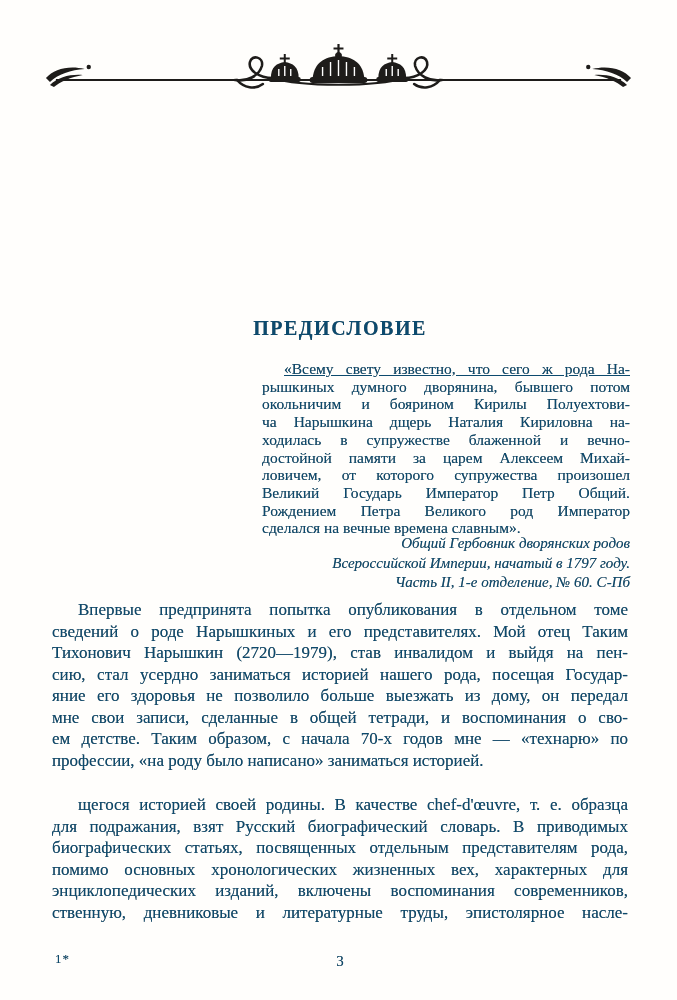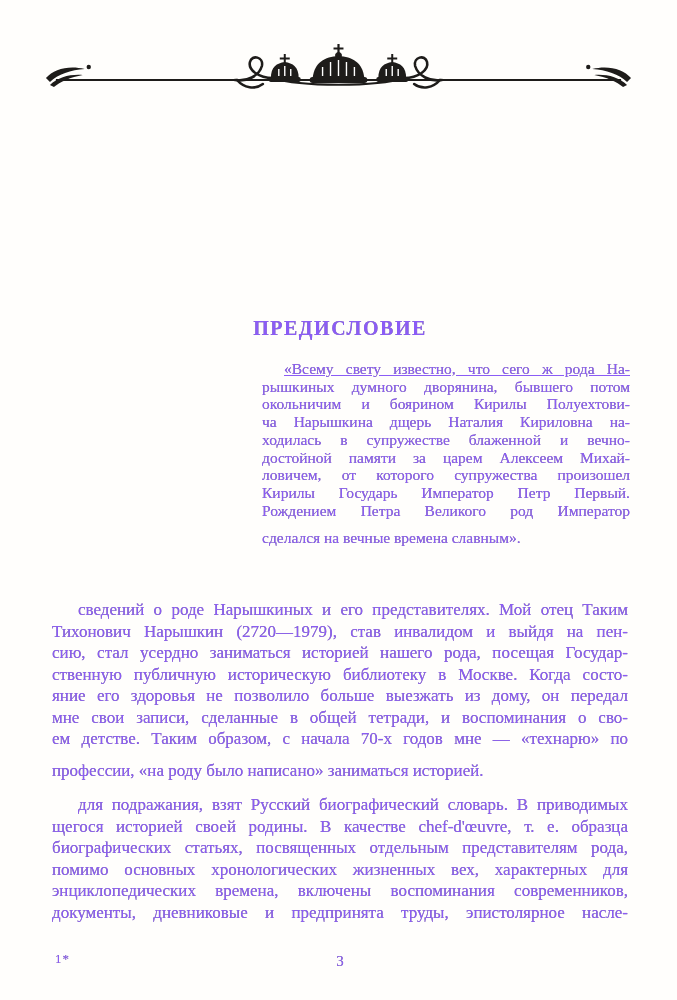--- a/index.html
+++ b/index.html
@@ -2,21 +2,21 @@
 <html lang="ru"><head>
 <meta charset="utf-8">
 <style>
   html, body { margin: 0; padding: 0; background: #ffffff; }
   .page {
     position: relative;
     width: 677px;
     height: 1000px;
     margin: 0 auto;
     background: #fffefc;
-    color: #8b5cf6;
+    color: #0c4a6e;
     font-family: "Liberation Serif", "DejaVu Serif", serif;
     overflow: hidden;
     text-shadow: 0 0 0.4px rgba(30,28,26,0.55);
   }
 
   
   .ornament {
     position: absolute;
     left: 40px;
     top: 42px;
@@ -37,21 +37,21 @@
     font-weight: bold;
     letter-spacing: 1.5px;
   }
 
   
   .tline {
     text-align: justify;
     text-align-last: justify;
     white-space: nowrap;
   }
-  .end-left .tline:last-child { text-align-last: left; margin-top: 10px; }
+  .end-left .tline:last-child { text-align-last: left; }
   .indent .tline:first-child { text-indent: 22px; text-decoration: underline; }
 
   .epigraph {
     position: absolute;
     left: 262px;
     top: 360px;
     width: 368px;
     font-size: 15.5px;
     line-height: 17.7px;
   }
@@ -157,43 +157,48 @@
   <h1 class="heading">ПРЕДИСЛОВИЕ</h1>
 
   <div class="epigraph end-left indent">
       <div class="tline">«Всему свету известно, что сего ж рода На-</div>
       <div class="tline">рышкиных думного дворянина, бывшего потом</div>
       <div class="tline">окольничим и боярином Кирилы Полуехтови-</div>
       <div class="tline">ча Нарышкина дщерь Наталия Кириловна на-</div>
       <div class="tline">ходилась в супружестве блаженной и вечно-</div>
       <div class="tline">достойной памяти за царем Алексеем Михай-</div>
       <div class="tline">ловичем, от которого супружества произошел</div>
-      <div class="tline">Кирилы Государь Император Петр Первый.</div>
+      <div class="tline">Великий Государь Император Петр Общий.</div>
       <div class="tline">Рождением Петра Великого род Император</div>
       <div class="tline">сделался на вечные времена славным».</div>
     </div>
 
+  <div class="attribution">
+      <div class="tline">Общий Гербовник дворянских родов</div>
+      <div class="tline">Всероссийской Империи, начатый в 1797 году.</div>
+      <div class="tline">Часть II, 1-е отделение, № 60. С-Пб</div>
+    </div>
 
   <div class="bodyp p1 end-left">
+      <div class="tline">Впервые предпринята попытка опубликования в отдельном томе</div>
       <div class="tline">сведений о роде Нарышкиных и его представителях. Мой отец Таким</div>
       <div class="tline">Тихонович Нарышкин (2720—1979), став инвалидом и выйдя на пен-</div>
       <div class="tline">сию, стал усердно заниматься историей нашего рода, посещая Государ-</div>
-      <div class="tline">ственную публичную историческую библиотеку в Москве. Когда состо-</div>
       <div class="tline">яние его здоровья не позволило больше выезжать из дому, он передал</div>
       <div class="tline">мне свои записи, сделанные в общей тетради, и воспоминания о сво-</div>
       <div class="tline">ем детстве. Таким образом, с начала 70-х годов мне — «технарю» по</div>
       <div class="tline">профессии, «на роду было написано» заниматься историей.</div>
     </div>
 
   <div class="bodyp p2">
+      <div class="tline">щегося историей своей родины. В качестве chef-d'œuvre, т. е. образца</div>
       <div class="tline">для подражания, взят Русский биографический словарь. В приводимых</div>
-      <div class="tline">щегося историей своей родины. В качестве chef-d'œuvre, т. е. образца</div>
       <div class="tline">биографических статьях, посвященных отдельным представителям рода,</div>
       <div class="tline">помимо основных хронологических жизненных вех, характерных для</div>
-      <div class="tline">энциклопедических времена, включены воспоминания современников,</div>
-      <div class="tline">документы, дневниковые и предпринята труды, эпистолярное насле-</div>
+      <div class="tline">энциклопедических изданий, включены воспоминания современников,</div>
+      <div class="tline">ственную, дневниковые и литературные труды, эпистолярное насле-</div>
     </div>
 
   <div class="sig">1*</div>
 
   <div class="pagenum">3</div>
 
 </div>
 
 </body></html>

